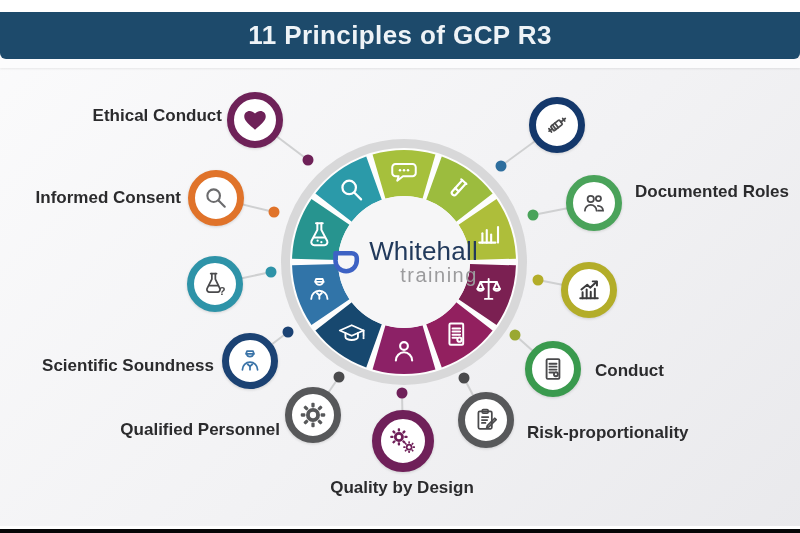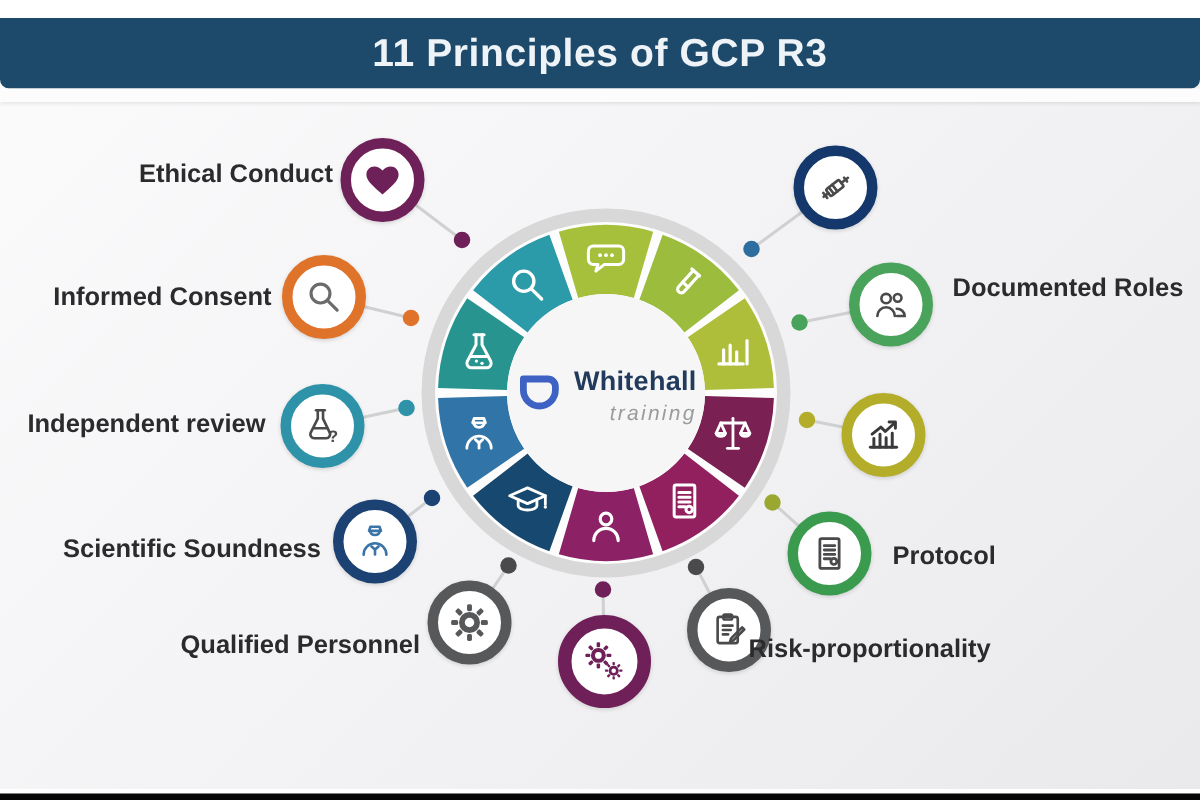--- a/index.html
+++ b/index.html
@@ -25,32 +25,32 @@
   .sicon{width:28px;height:28px;display:block;}
   .p5 .ring{width:44px;height:44px;border-width:9px;}
   
   .lbl{position:absolute;font-size:17px;font-weight:600;color:#2b2b2d;white-space:nowrap;}
   .l0{right:578px;top:94px;padding-left:20px;}
   .l1{right:619px;top:176px;}
   .l2{right:623px;top:261px;}
   .l3{right:586px;top:344px;}
   .l4{right:520px;top:408px;}
   .l5{left:402px;top:466px;transform:translateX(-50%);}
-  .l6{left:499px;top:411px;}
+  .l6{left:527px;top:411px;}
   .l7{left:595px;top:349px;}
   .l8{left:632px;top:269px;}
   .l9{left:632px;top:169px;white-space:normal;width:160px;line-height:22px;text-align:center;}
   .l10{left:599px;top:103px;}
   
   .logo{position:absolute;left:404px;top:250px;transform:translate(-50%,-50%);
         display:flex;align-items:center;gap:7px;}
   .lmark{width:32px;height:32px;display:block;}
   .ltxt{display:flex;flex-direction:column;align-items:flex-end;}
-  .wname{font-size:18px;font-weight:700;color:#223a5c;letter-spacing:.2px;line-height:27px;}
-  .wsub{font-size:14px;font-weight:400;color:#9b9b9d;letter-spacing:1.5px;margin-top:-1px;font-style:italic;}
+  .wname{font-size:26px;font-weight:400;color:#223a5c;letter-spacing:.2px;line-height:27px;}
+  .wsub{font-size:20px;font-weight:400;color:#9b9b9d;letter-spacing:1.5px;margin-top:-1px;}
 </style>
 </head>
 <body>
 
 <div class="stage">
 
   <header class="hdr">
     <h1>11 Principles of GCP R3</h1>
   </header>
   <div class="band"></div>
@@ -328,25 +328,25 @@
   <div class="sat p10" style="left: 557px; top: 113px;">
       <div class="ring" style="border-color: rgb(20, 56, 107);">
         <svg class="sicon" style="color: rgb(74, 74, 76);">
           <use href="#icon-syringe"></use>
         </svg>
       </div>
     </div>
 
   <div class="lbl l0">Ethical Conduct</div>
   <div class="lbl l1">Informed Consent</div>
-  <div class="lbl l2">Independent review</div>
   <div class="lbl l3">Scientific Soundness</div>
   <div class="lbl l4">Qualified Personnel</div>
+  <div class="lbl l5">Quality by Design</div>
   <div class="lbl l6">Risk-proportionality</div>
-  <div class="lbl l7">Protocol</div>
+  <div class="lbl l7">Conduct</div>
   <div class="lbl l9"><span>Documented Roles</span><br></div>
 
   <div class="logo">
     <svg class="lmark" viewBox="0 0 24 24">
       <path d="M4 5h12.2a3.8 3.8 0 0 1 3.8 3.8v1.7a8 8 0 0 1-16 0z" fill="none" stroke="#3d62c4" stroke-width="3.4" stroke-linejoin="round"></path>
     </svg>
     <div class="ltxt">
       <span class="wname">Whitehall</span>
       <span class="wsub">training</span>
     </div>

